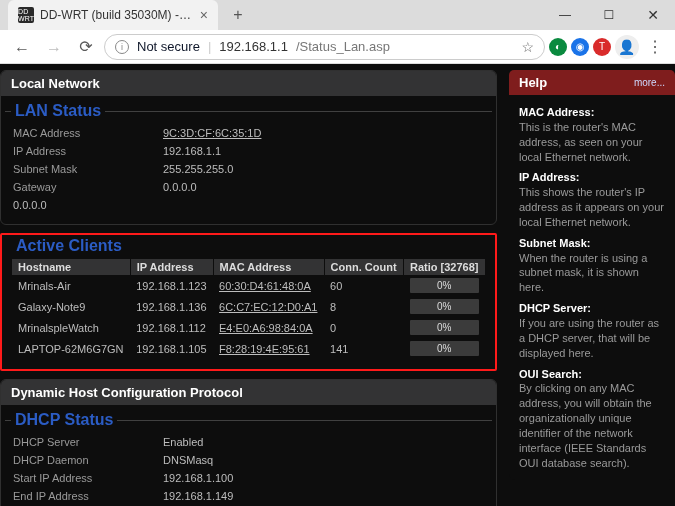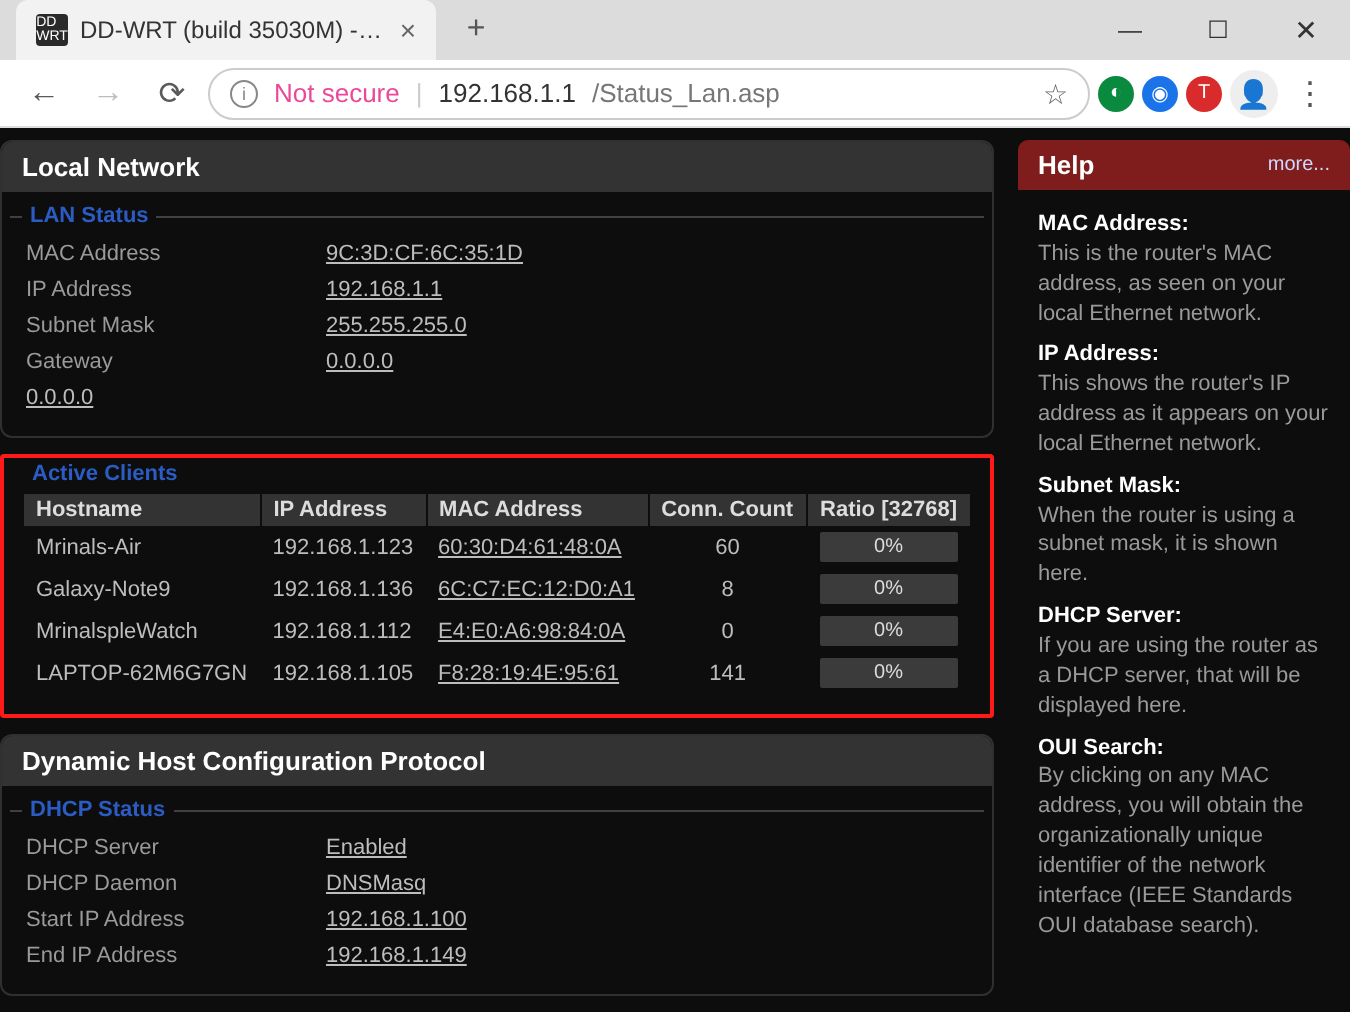--- a/index.html
+++ b/index.html
@@ -14,21 +14,21 @@
   .newtab { width: 24px; height: 24px; display:flex; align-items:center; justify-content:center; color:#555; font-size:16px; margin-left:8px;}
   .win-controls { margin-left:auto; display:flex; }
   .win-btn { width: 44px; height:30px; display:flex; align-items:center; justify-content:center; color:#333; font-size:12px;}
   .win-btn:last-child { font-size:14px; }
   
   .toolbar { height: 34px; background: #fff; display:flex; align-items:center; padding: 0 8px; gap:4px; border-bottom:1px solid #ddd;}
   .nav-btn { width:28px; height:28px; display:flex; align-items:center; justify-content:center; color:#5a5a5a; font-size:16px; border-radius:50%;}
   .nav-btn.disabled { color:#bdbdbd; }
   .omnibox { flex:1; height:26px; border:1px solid #ccc; border-radius:13px; display:flex; align-items:center; padding:0 10px; gap:8px; color:#555; font-size:13px;}
   .info-icon { width:14px; height:14px; border:1px solid #888; border-radius:50%; display:flex; align-items:center; justify-content:center; font-size:9px; color:#888;}
-  .notsecure { color:#ec4899; }
+  .notsecure { color:#0f172a; }
   .url-sep { color:#ccc; }
   .url-host { color:#333; }
   .url-path { color:#777; }
   .star { margin-left:auto; color:#666; font-size:14px;}
   .ext-icon { width:18px; height:18px; border-radius:50%; display:flex; align-items:center; justify-content:center; font-size:10px; color:#fff;}
   .ext1{background:#0a8a3f;} .ext2{background:#1a73e8;} .ext3{background:#d92b2b;}
   .dots{color:#555; font-size:16px; padding:0 4px;}
   .avatar{width:24px;height:24px;border-radius:50%;background:#eee;display:flex;align-items:center;justify-content:center;color:#999;font-size:14px;}
   
   
@@ -37,32 +37,32 @@
   .main { flex:1; }
   .side { width:166px; }
   
   .panel { border:1px solid #303030; border-radius:6px; margin-bottom:8px; background:#0d0d0d; }
   .panel.highlight { border:2px solid #ff1a1a; border-radius:2px; }
   .panel-head { background:#333334; color:#fff; font-weight:bold; font-size:13px; padding:5px 10px; border-radius:5px 5px 0 0; display:flex; align-items:center;}
   .panel-head.blue { background:#7f1d1d; }
   .panel-head .more { margin-left:auto; font-size:10px; color:#cfd9ff; font-weight:normal;}
   
   fieldset { border:1px solid #404040; border-left:none; border-right:none; border-bottom:none; margin:6px 4px 8px; padding:4px 6px 2px;}
-  legend { color:#2b5cc4; font-weight:bold; font-size:11px; padding:0 4px;}
+  legend { color:#2b5cc4; font-weight:bold; font-size:16px; padding:0 4px;}
   
   .kv { display:flex; padding:3px 2px; font-size:11px;}
   .kv .k { width:150px; color:#9a9a9a;}
-  .kv .v { color:#bdbdbd;text-decoration:underline;}
+  .kv .v { color:#bdbdbd;}
   .kv .v a, a.mac { color:#bdbdbd; text-decoration:underline;}
   
   table.clients { width:100%; border-collapse:collapse; font-size:11px;}
   table.clients th { background:#333334; color:#ddd; text-align:left; padding:2px 6px; font-weight:bold; border-right:1px solid #0d0d0d;}
   table.clients th:last-child{border-right:none;}
   table.clients td { padding:3px 6px; color:#bdbdbd;}
-  table.clients td.num { text-align:center;}
+  table.clients td.num { }
   .ratio { background:#3b3b3b; color:#ddd; text-align:center; padding:2px 0; font-size:10px; border-radius:1px;}
   
   .help-text { padding:4px 10px 10px; font-size:11px; color:#9a9a9a; line-height:1.35;}
   .help-text .term { color:#fff; font-weight:bold; display:block; margin-top:6px;}
 </style>
 </head>
 <body>
 
 <div class="titlebar">
   <div class="tab">

